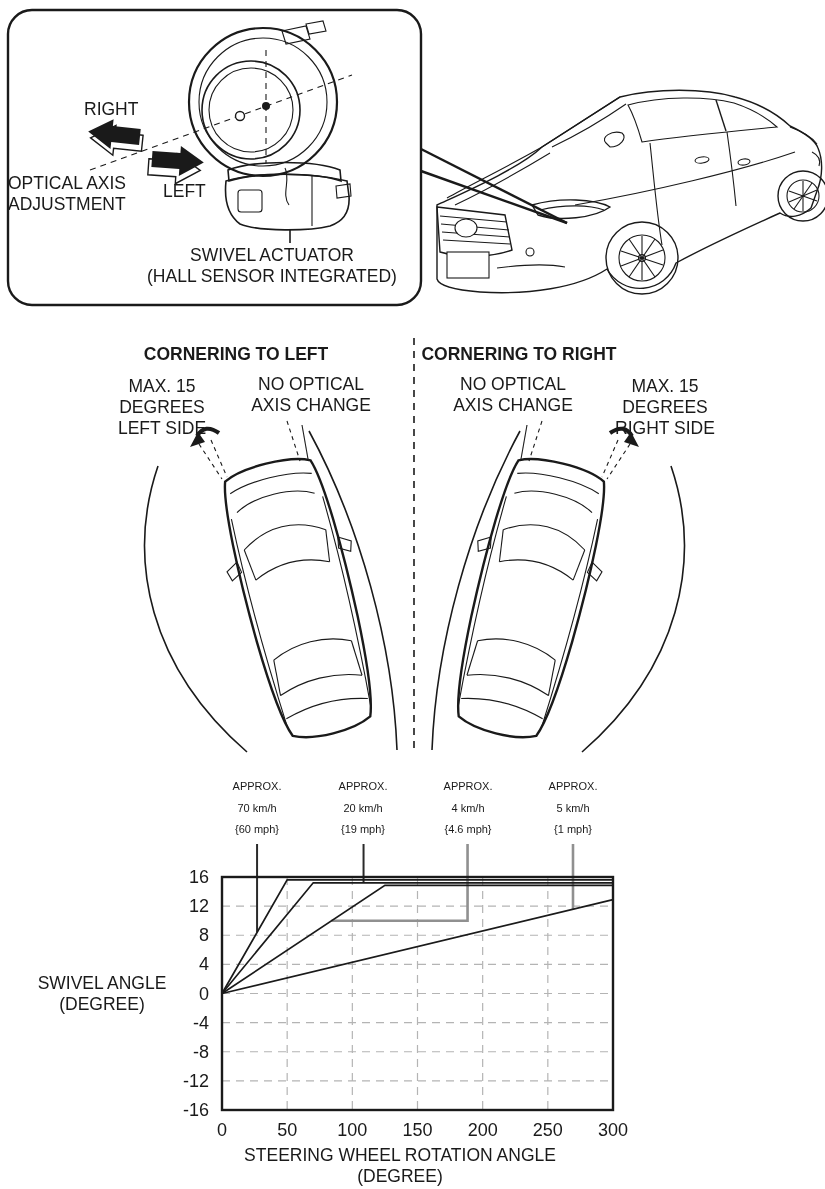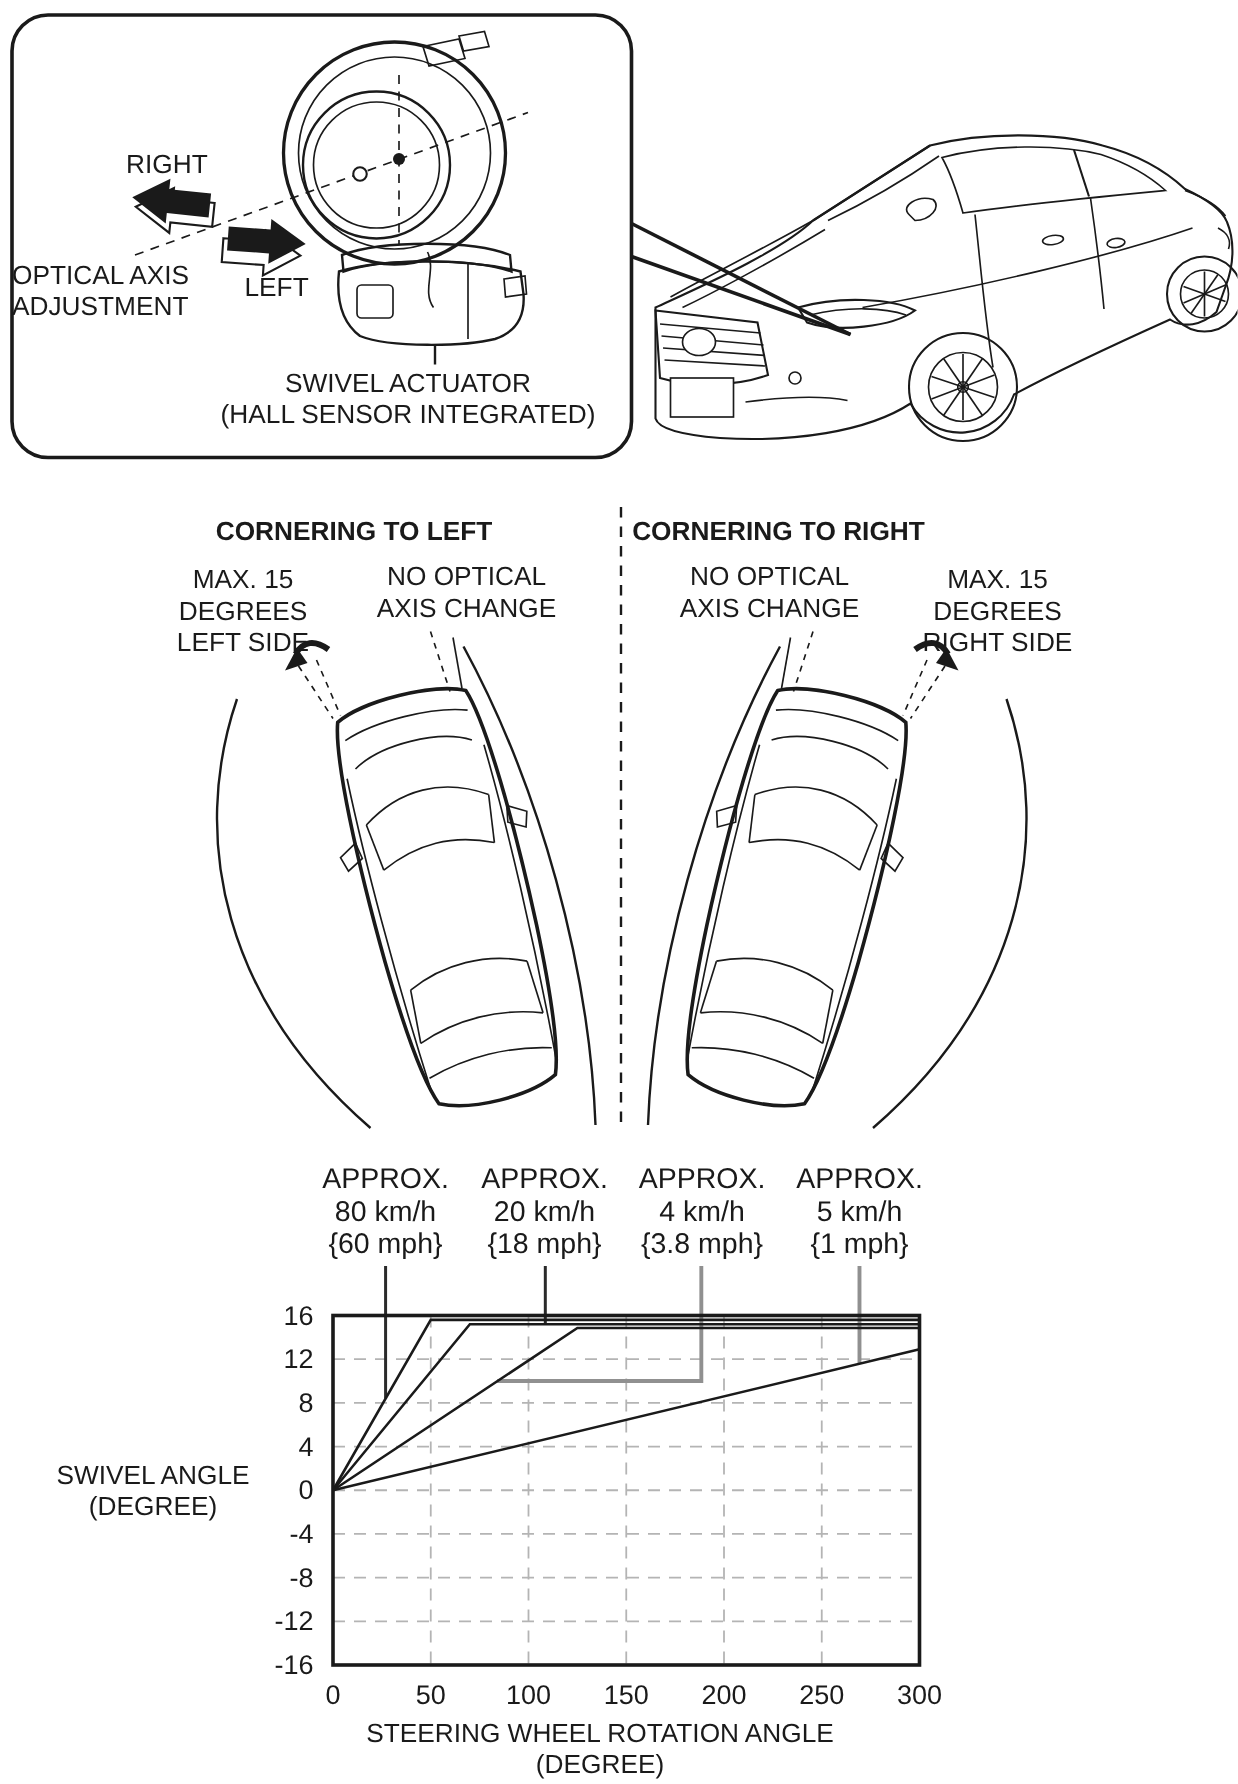--- a/index.html
+++ b/index.html
@@ -22,21 +22,21 @@
   .tmid{text-anchor:middle;}
   .tend{text-anchor:end;}
   .grid{stroke:#b4b4b4;stroke-width:1.2;stroke-dasharray:8 6;fill:none;}
   .frame{stroke:#1a1a1a;stroke-width:2.4;fill:none;}
   .curve{stroke:#1a1a1a;stroke-width:1.7;fill:none;}
   .leader{stroke:#2a2a2a;stroke-width:2;fill:none;}
   .leader.gray{stroke:#909090;stroke-width:2.6;}
   .tick{font-size:18px;}
   .axl{font-size:17.5px;}
   .series-label{position:absolute;width:130px;top:776px;text-align:center;
-                font-size:19px;line-height:21.5px;}
+                font-size:11px;line-height:21.5px;}
   .series-label span{display:block;}
 </style>
 </head>
 <body>
 
 <svg id="top-svg" width="825" height="335" viewBox="0 0 825 335">
 
   <rect x="8" y="10" width="413" height="295" rx="24" class="ink thick"></rect>
 
   <g>
@@ -221,32 +221,32 @@
   <text x="519" y="360" class="lbl bold tmid">CORNERING TO RIGHT</text>
   <text x="513" y="390" class="lbl tmid">NO OPTICAL</text>
   <text x="513" y="411" class="lbl tmid">AXIS CHANGE</text>
   <text x="665" y="392" class="lbl tmid">MAX. 15</text>
   <text x="665" y="413" class="lbl tmid">DEGREES</text>
   <text x="665" y="434" class="lbl tmid">RIGHT SIDE</text>
 </svg>
 
 <div class="series-label" style="left:192px">
   <span>APPROX.</span>
-  <span>80 km/h</span>
+  <span>70 km/h</span>
   <span>{60 mph}</span>
 </div>
 <div class="series-label" style="left:298px">
   <span>APPROX.</span>
   <span>20 km/h</span>
-  <span>{18 mph}</span>
+  <span>{19 mph}</span>
 </div>
 <div class="series-label" style="left:403px">
   <span>APPROX.</span>
   <span>4 km/h</span>
-  <span>{3.8 mph}</span>
+  <span>{4.6 mph}</span>
 </div>
 <div class="series-label" style="left:508px">
   <span>APPROX.</span>
   <span>5 km/h</span>
   <span>{1 mph}</span>
 </div>
 
 <svg id="chart-svg" width="825" height="419" viewBox="0 770 825 419">
     <line x1="287.16666666666663" y1="877" x2="287.16666666666663" y2="1110" class="grid"></line>
     <line x1="352.3333333333333" y1="877" x2="352.3333333333333" y2="1110" class="grid"></line>

